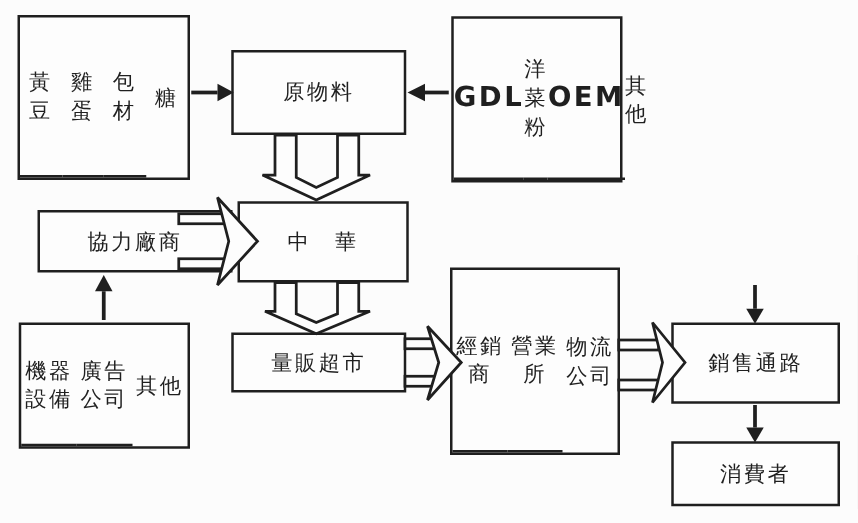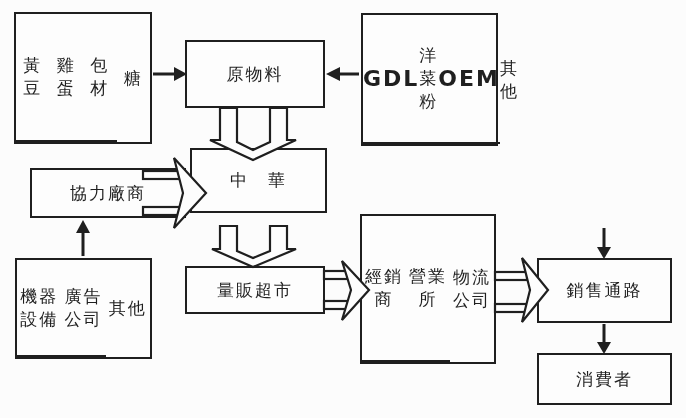--- a/index.html
+++ b/index.html
@@ -127,21 +127,21 @@
     <div class="cell">洋菜粉</div>
     <div class="cell latin">OEM</div>
     <div class="cell">其他</div>
   </div>
 
 
   <div class="box" style="left:30px;top:168px;width:156px;height:50px">
     <span>協力廠商</span>
   </div>
 
-  <div class="box" style="left:190px;top:148px;width:137px;height:65px">
+  <div class="box" style="left:190px;top:161px;width:137px;height:65px">
     <span>中　華</span>
   </div>
 
   <div class="box stack" style="left:15px;top:258px;width:137px;height:101px">
     <div class="cell">機器設備</div>
     <div class="cell">廣告公司</div>
     <div class="cell">其他</div>
   </div>
 
   <div class="box" style="left:185px;top:266px;width:140px;height:48px">

